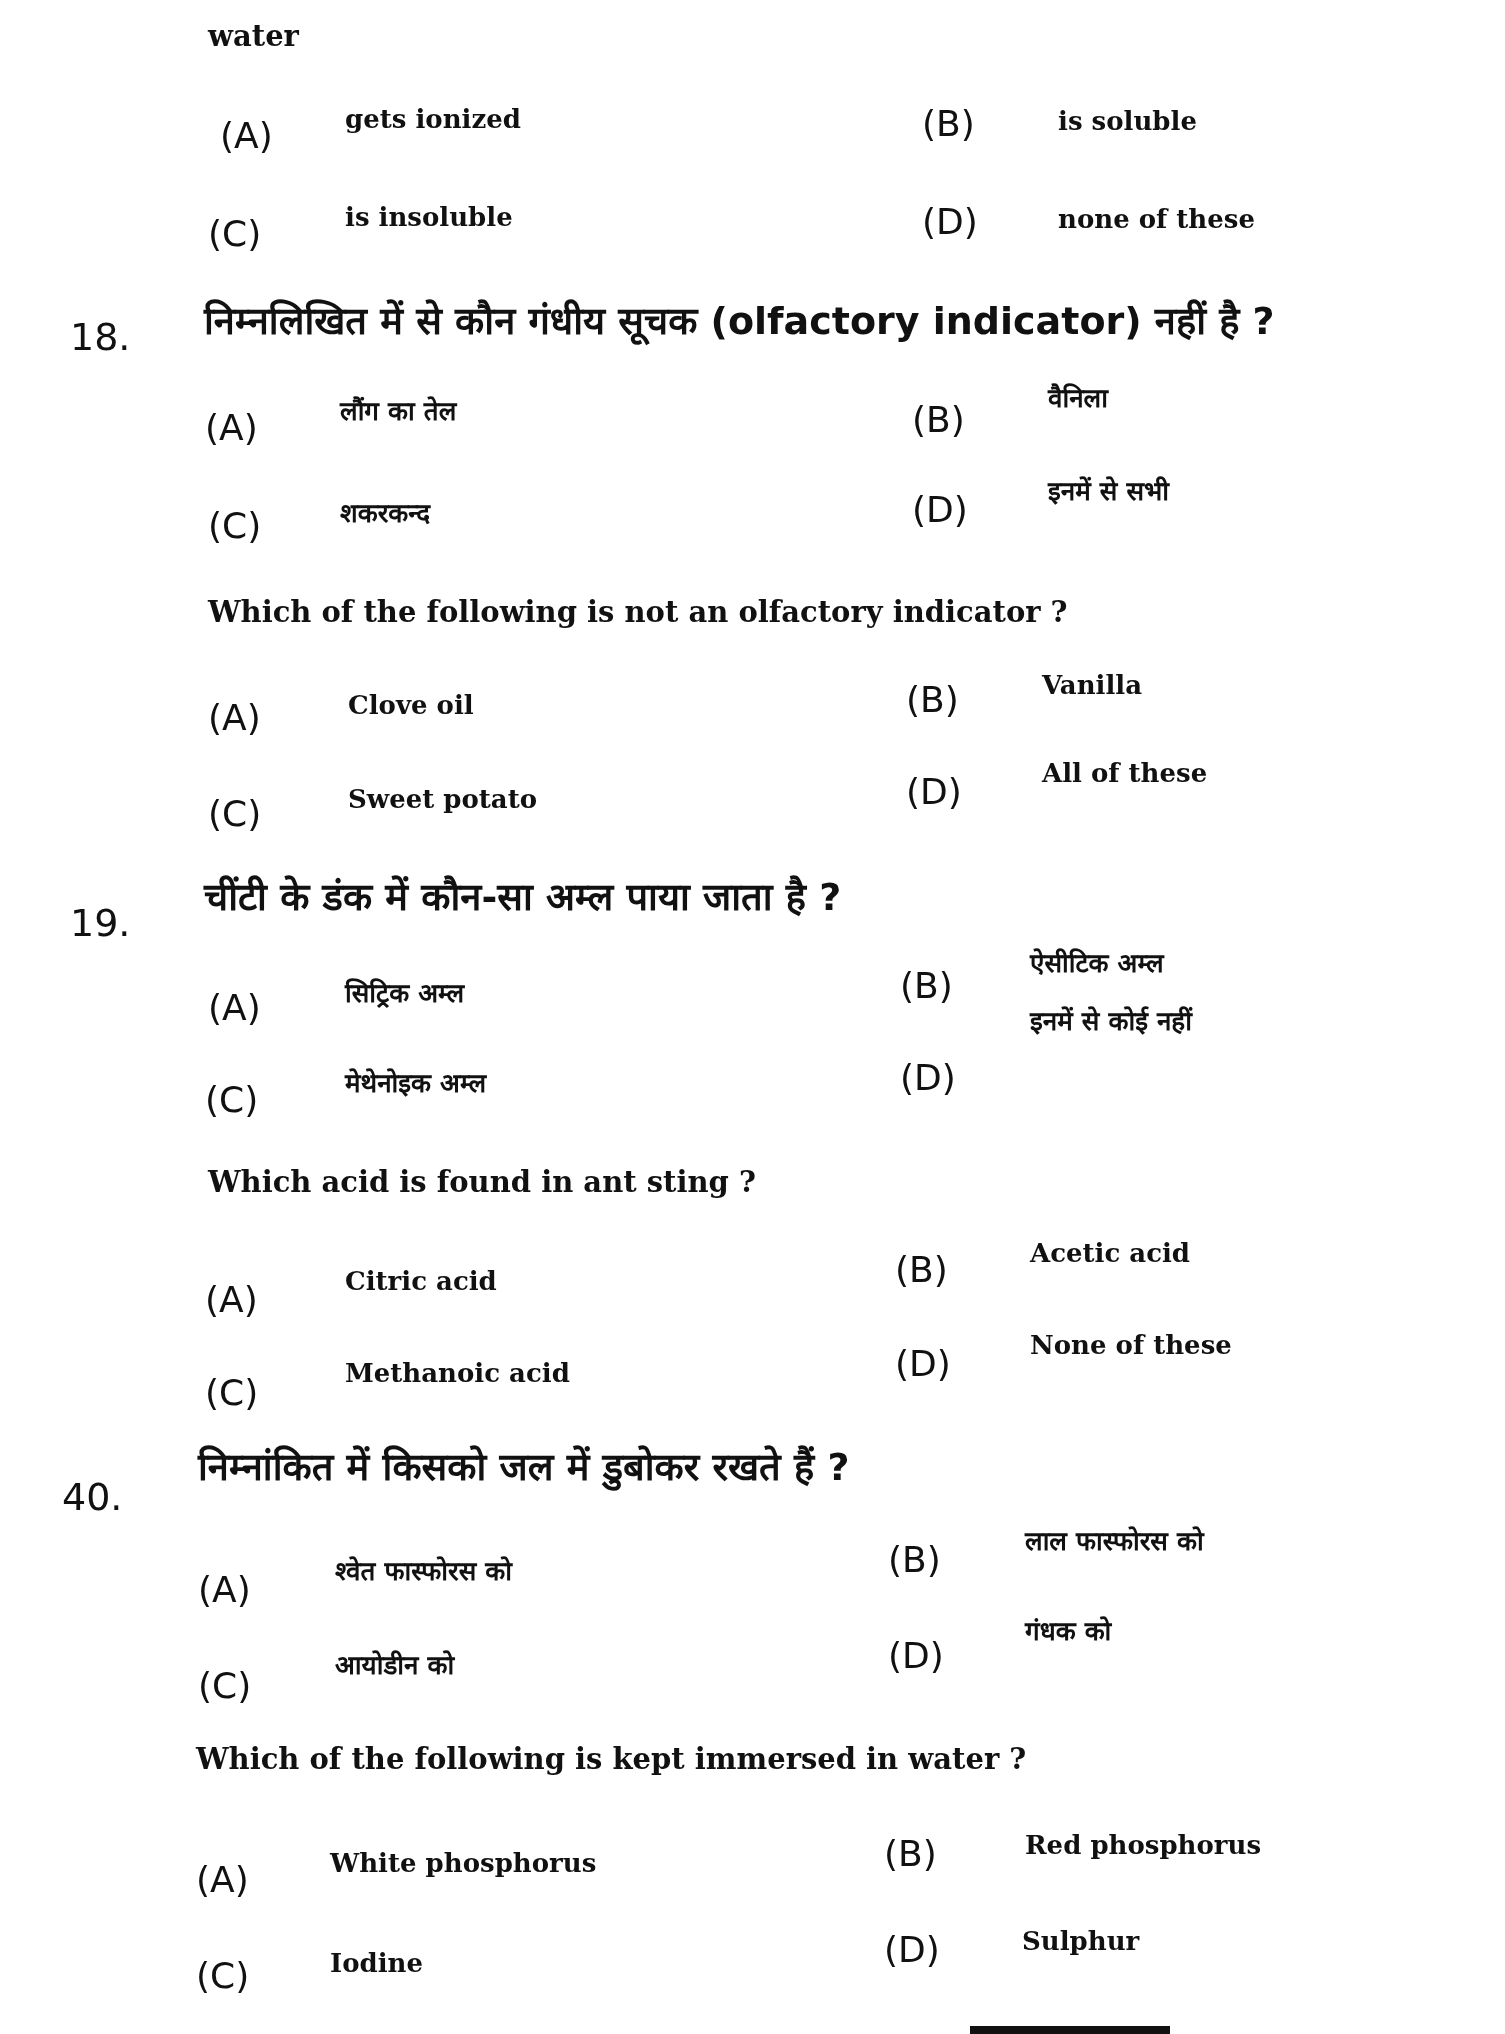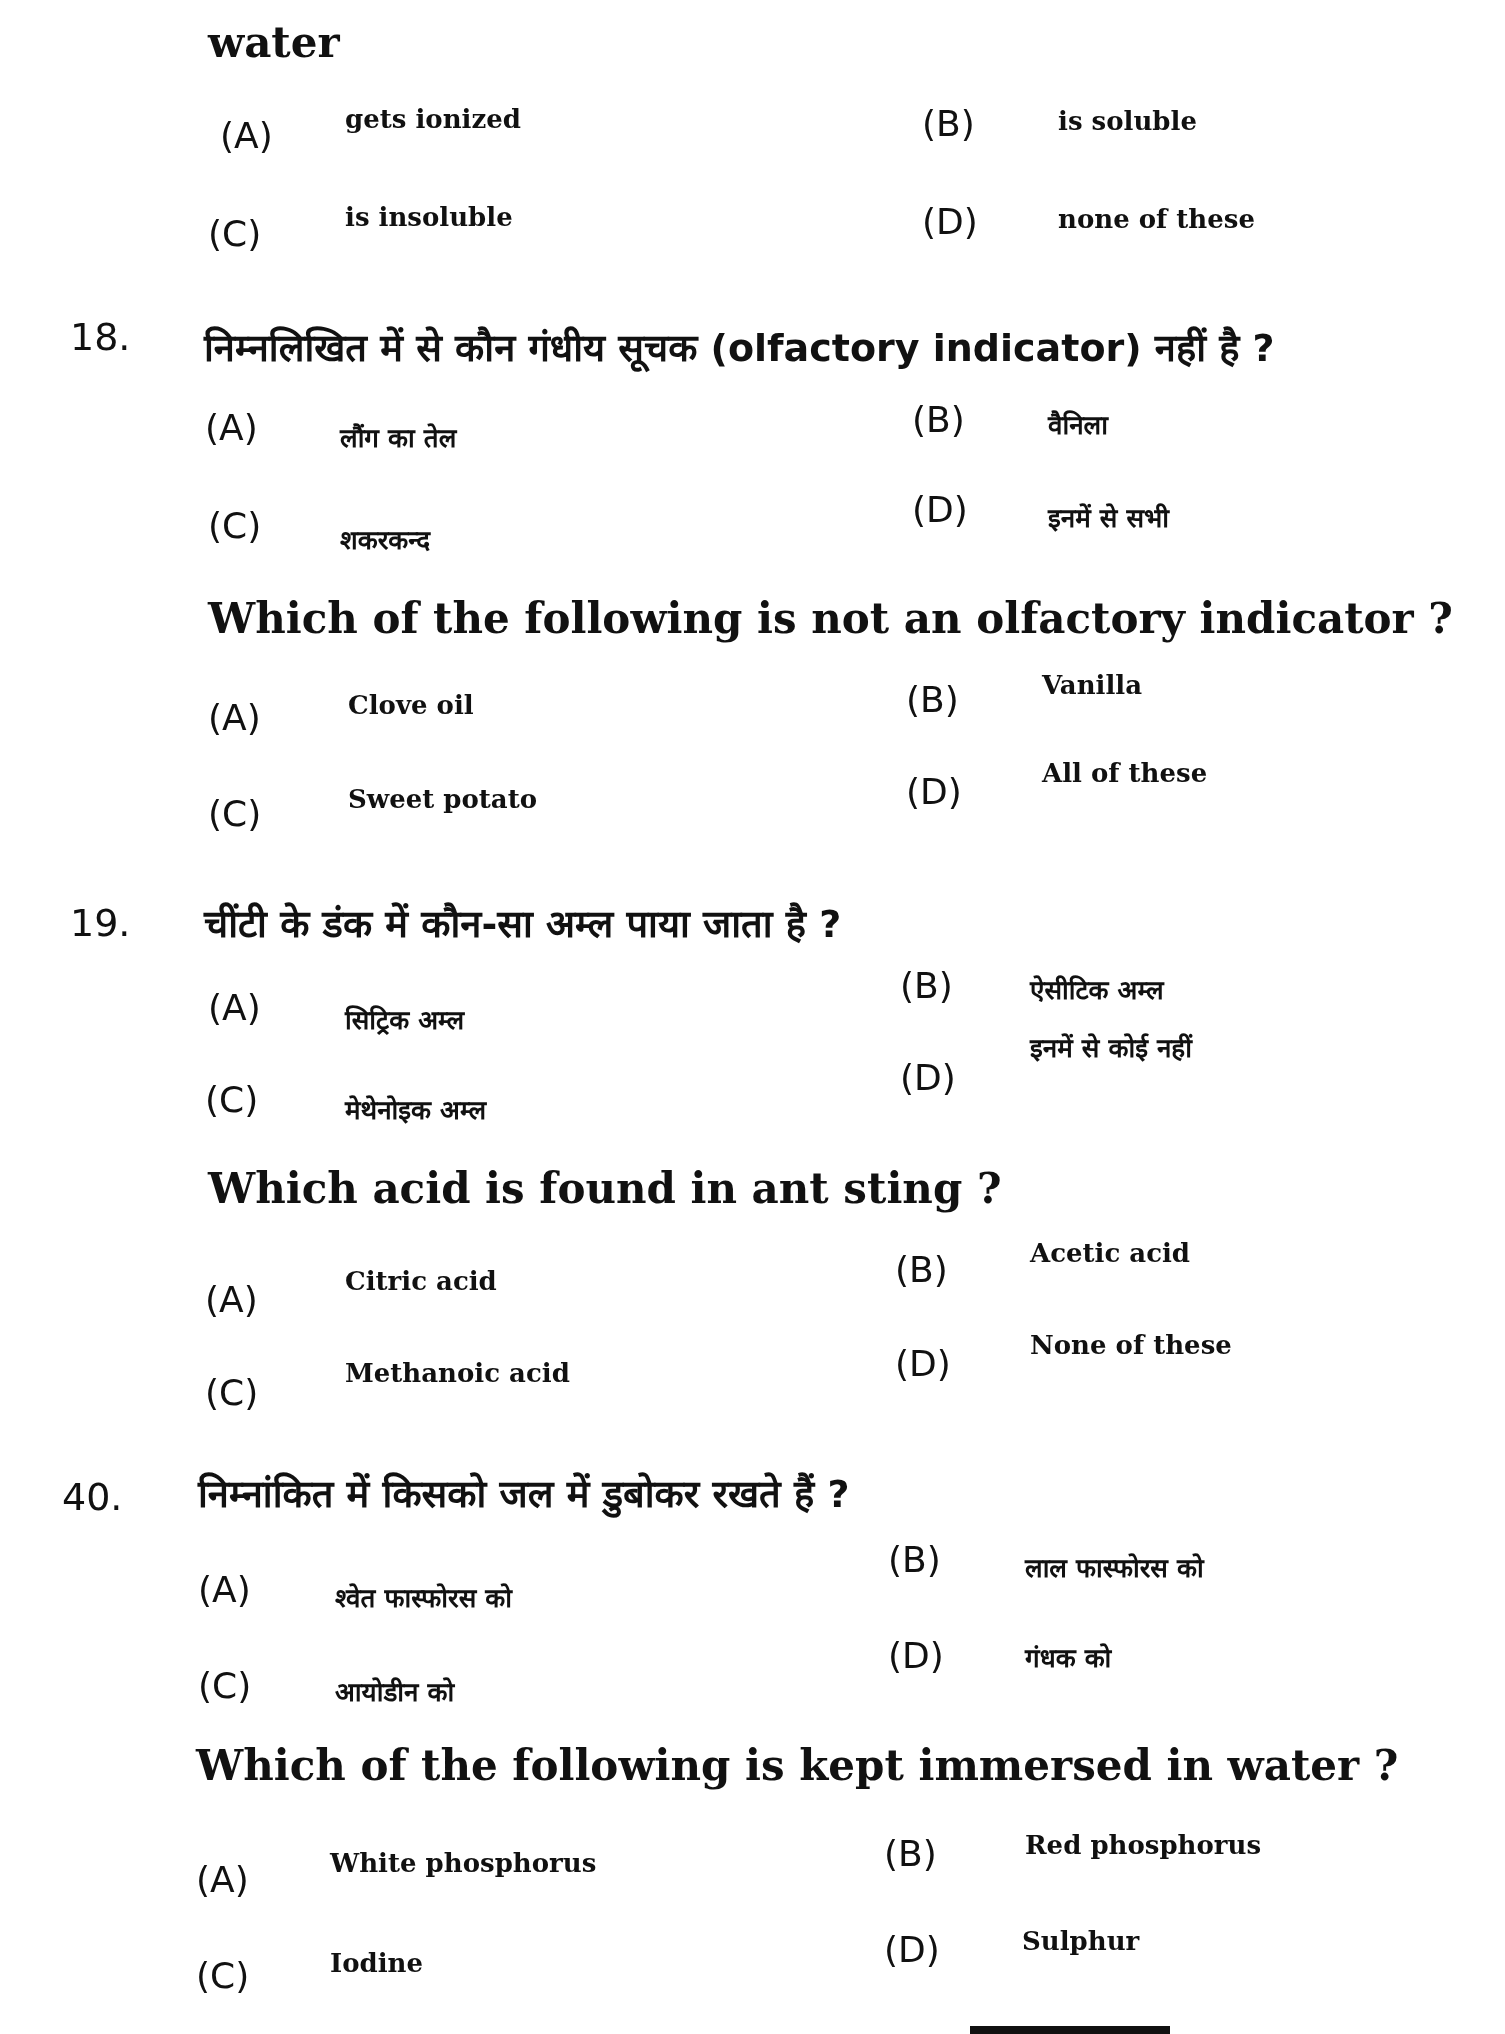--- a/index.html
+++ b/index.html
@@ -1,23 +1,23 @@
 <!DOCTYPE html>
 <html><head>
 <meta charset="utf-8">
 <style>
   html, body { margin: 0; padding: 0; }
   body {
     width: 1505px; height: 2034px; position: relative; overflow: hidden;
     background: #ffffff; color: #111111;
     font-family: "DejaVu Serif", "Liberation Serif", serif;
   }
-  .line { position: absolute; white-space: nowrap; font-weight: bold; font-size: 42px; line-height: 1; }
+  .line { position: absolute; white-space: nowrap; font-weight: bold; font-size: 29px; line-height: 1; }
   .qnum { position: absolute; font-size: 38px; font-weight: normal; font-family: "DejaVu Sans", sans-serif; line-height: 1; }
-  .hi { font-family: "DejaVu Sans", sans-serif; font-weight: bold; font-size: 38px; margin-top: 27px; }
+  .hi { font-family: "DejaVu Sans", sans-serif; font-weight: bold; font-size: 38px; }
   .opt-label { position: absolute; font-family: "DejaVu Sans", sans-serif; font-size: 36px; line-height: 1; }
   .opt-text { position: absolute; white-space: nowrap; font-size: 26px; font-weight: bold; line-height: 1; }
   .opt-text.hi { font-family: "DejaVu Sans", sans-serif; }
   .rule { position: absolute; left: 970px; top: 2026px; width: 200px; height: 8px; background: #111; }
 </style>
 </head>
 <body>
 
 <div class="line" style="left:208px; top:22px;">water</div>
 <div class="opt-label" style="left:220px; top:118px;">(A)</div>

